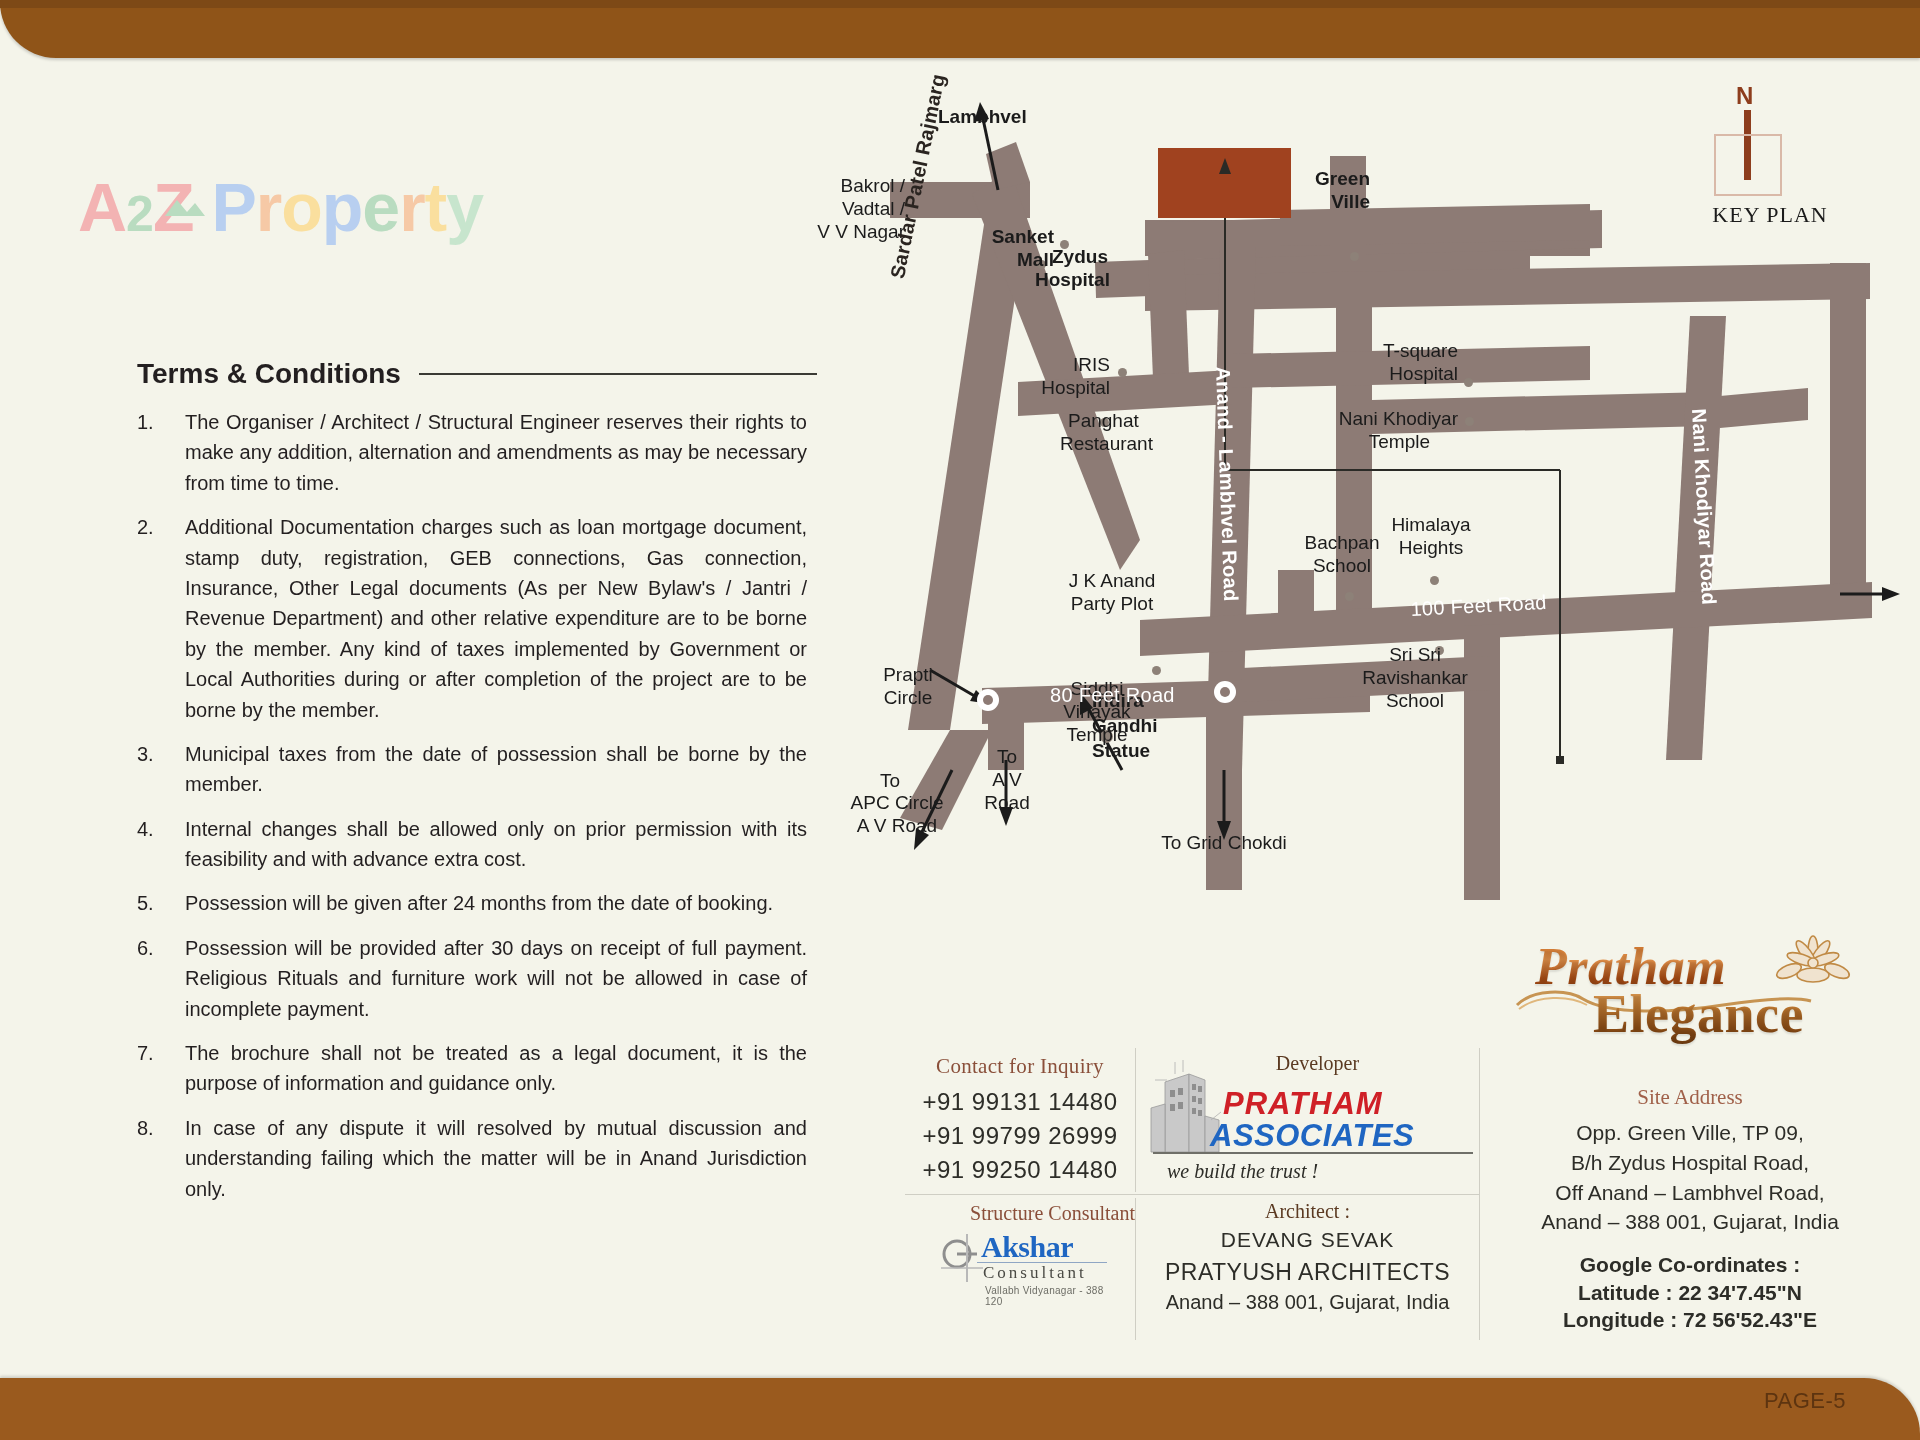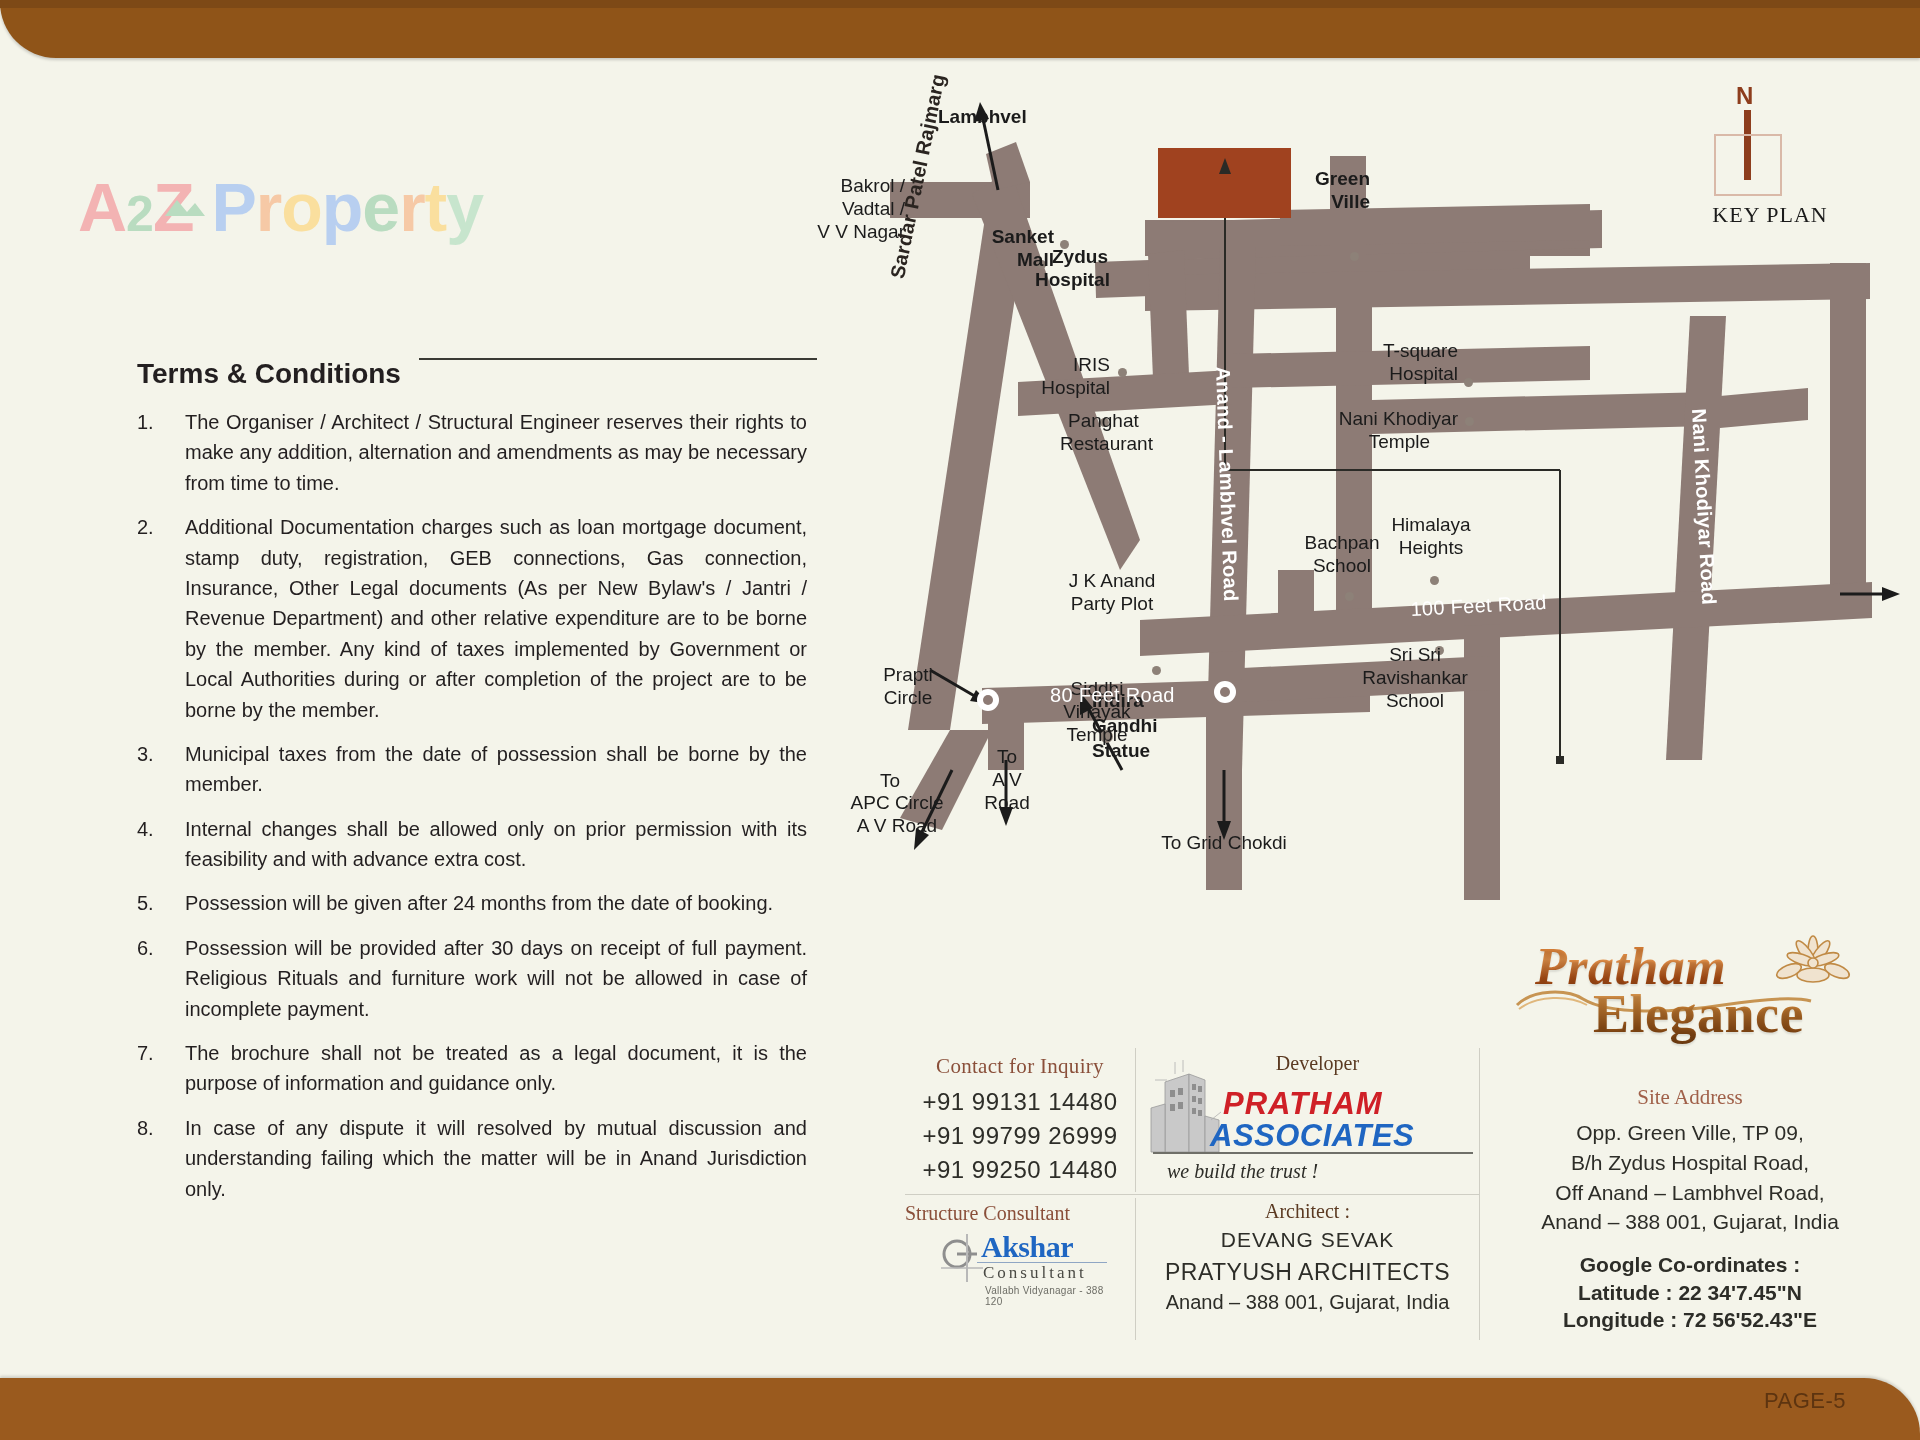--- a/index.html
+++ b/index.html
@@ -63,21 +63,21 @@
   .a2z-logo .c10 { color: #fadf9e; }
   .a2z-logo .c11 { color: #c7e5cd; }
   .a2z-roof {
     position: absolute; left: 85px; top: 28px;
     width: 44px; height: 22px;
   }
 
   
   .tc-head-wrap {
     position: absolute; left: 137px; top: 358px;
-    width: 680px; display: flex; align-items: flex-start; gap: 18px;
+    width: 680px; display: flex; align-items: center; gap: 18px;
   }
   .tc-head {
     font-size: 28px; font-weight: 700; color: #231f20;
     white-space: nowrap;
   }
   .tc-rule { flex: 1; height: 2px; background: #3a3a34; }
 
   .tc-list {
     position: absolute; left: 137px; top: 407px;
     width: 670px;
@@ -224,21 +224,21 @@
     background: #6f6f68;
   }
   .dev-tag {
     position: absolute; left: 262px; top: 112px;
     font-family: "Liberation Serif", serif;
     font-size: 20px; font-style: italic; color: #2d2d28;
   }
   .dev-bldg { position: absolute; left: 240px; top: 12px; width: 78px; height: 95px; }
 
   .sc-title {
-    position: absolute; left: 0; top: 154px; width: 230px; text-align: left;
+    position: absolute; left: 0; top: 154px; width: 230px; text-align: right;
     font-family: "Liberation Serif", serif;
     font-size: 20px; color: #8a4f3a;
   }
   .ak-logo { position: absolute; left: 32px; top: 182px; width: 170px; height: 72px; }
   .ak-mark { position: absolute; left: 0; top: 2px; width: 46px; height: 50px; }
   .ak-name {
     position: absolute; left: 44px; top: 0;
     font-family: "Liberation Serif", serif;
     font-size: 30px; font-weight: 700; color: #1f66c2;
     letter-spacing: -.5px;

